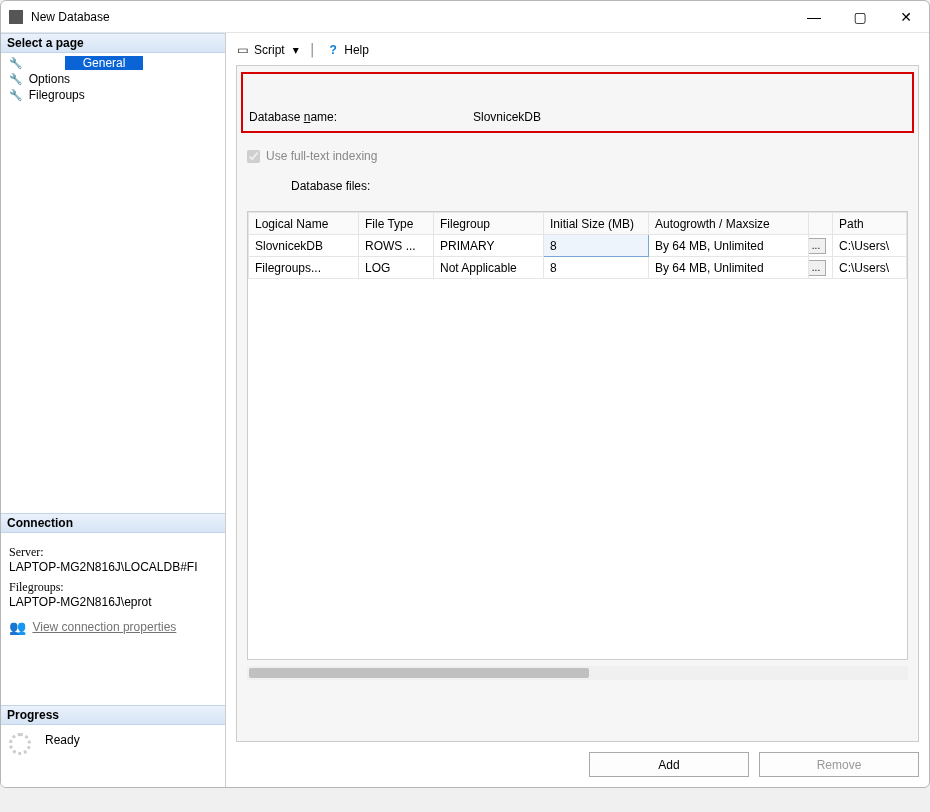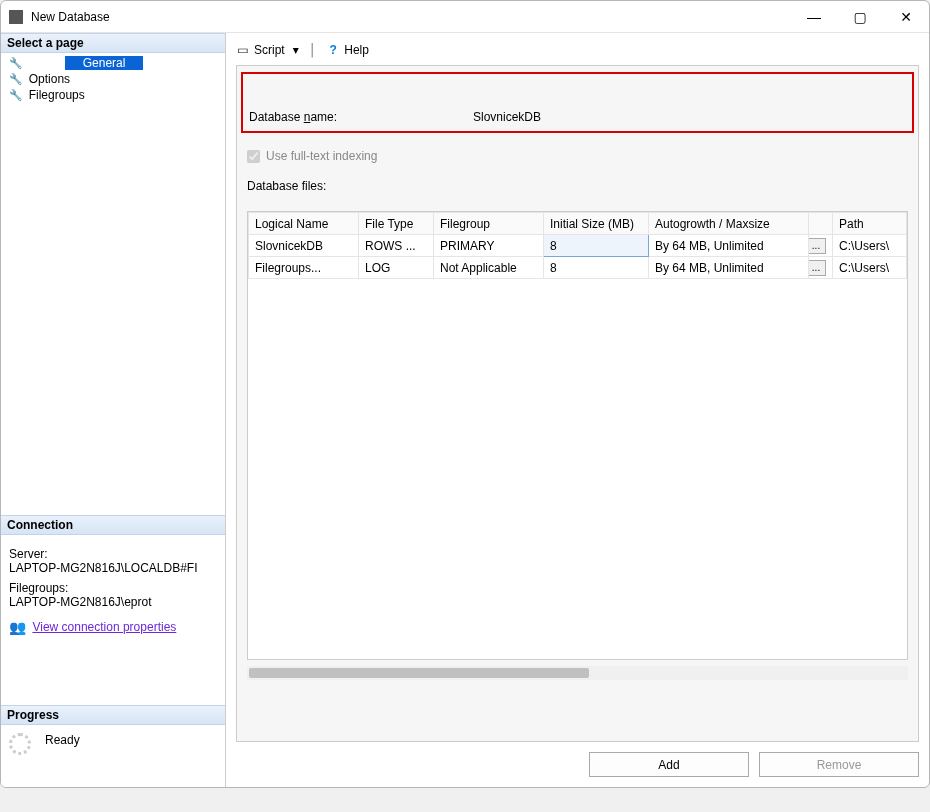--- a/index.html
+++ b/index.html
@@ -13,44 +13,44 @@
 .content-area { flex: 1; display: flex; overflow: hidden; }
 
 .left-panel { width: 225px; background: #fff; border-right: 1px solid #ccc; display: flex; flex-direction: column; overflow: hidden; }
 .section-head { background: linear-gradient(#eaf1fb, #d6e4f5); border-top: 1px solid #c2d4ea; border-bottom: 1px solid #c2d4ea; padding: 2px 6px; font-weight: bold; color: #000; font-size: 12px; }
 .page-list { padding: 2px 0; }
 .page-item { display: flex; align-items: center; padding: 1px 8px; cursor: pointer; gap: 6px; }
 .page-item.selected span.lbl { background: #0a64d6; color: #fff; padding: 0 18px; margin-left: 36px; }
 .wrench-icon { font-size: 11px; color: #333; }
 
 .conn-block { padding: 6px 8px 10px 8px; font-size: 12px; color: #000; overflow: hidden; }
-.conn-block .lbl { margin-top: 6px; }
+.conn-block .lbl { margin-top: 6px; font-family: Liberation Serif, serif; }
 .conn-link { display: flex; align-items: center; gap: 6px; margin-top: 10px; }
-.conn-link a { color: #6d28d9; text-decoration: underline; cursor: pointer; }
+.conn-link a { color: #737373; text-decoration: underline; cursor: pointer; }
 .people-icon { font-size: 14px; }
 
 .progress-block { padding: 8px; display: flex; align-items: flex-start; gap: 14px; }
 .spinner { width: 22px; height: 22px; border: 3px dotted #ccc; border-radius: 50%; }
 
 .right-panel { flex: 1; display: flex; flex-direction: column; padding: 6px 10px 10px 10px; overflow: hidden; }
 .toolbar-row { display: flex; align-items: center; padding: 4px 0 8px 0; gap: 4px; }
 .tb-icon { width: 14px; display: inline-block; text-align: center; }
 .tb-sep { margin: 0 6px; color: #666; }
 
 .main-box { flex: 1; border: 1px solid #ccc; background: #f6f6f6; padding: 10px 10px 4px 10px; display: flex; flex-direction: column; overflow: hidden; }
 .form-row { display: flex; align-items: center; margin-bottom: 8px; margin-top: 28px; }
 .form-row .flabel { width: 220px; }
 .form-row .ul { text-decoration: underline; }
 .form-row input[type=text] { flex: 1; border: 1px solid #aaa; background: #fff; padding: 2px 4px; font-family: inherit; font-size: 12px; height: 21px; }
 .highlight-row { border: 2px solid #d60000; padding: 4px 6px; margin: -4px -6px 8px -6px; }
 .ellips-btn { width: 26px; height: 21px; margin-left: 6px; border: 1px solid #aaa; background: #f0f0f0; cursor: pointer; font-size: 10px; display:flex; align-items:center; justify-content:center;}
 .chk-row { display: flex; align-items: center; margin: 8px 0 16px 0; color: #888; }
 .chk-row input { margin-right: 6px; }
 
-.files-label { margin-bottom: 4px; }
+.files-label { margin-bottom: 4px; margin-left: 44px; }
 .grid-wrap { flex: 1; overflow: hidden; margin-top: 14px; }
 .grid { border: 1px solid #ccc; background: #fff; font-size: 12px; width: 100%; }
 .grid table { border-collapse: collapse; width: 100%; table-layout: fixed; }
 .grid th, .grid td { border: 1px solid #e5e5e5; padding: 2px 6px; text-align: left; white-space: nowrap; overflow: hidden; text-overflow: ellipsis; height: 22px; }
 .grid th { background: #fafafa; font-weight: normal; }
 .grid .empty-area { height: 380px; background: #fff; border-top: none; }
 .inner-ellips { display:inline-block; border:1px solid #aaa; background:#f0f0f0; width:20px; height:16px; text-align:center; font-size:10px; line-height:14px; float:right; margin-top:1px; cursor:pointer; }
 .init-cell-sel { background:#eef4fc; border:1px solid #7aa7d6 !important; }
 
 .hscroll { height: 14px; margin-top: 6px; background: #f0f0f0; position: relative; }

